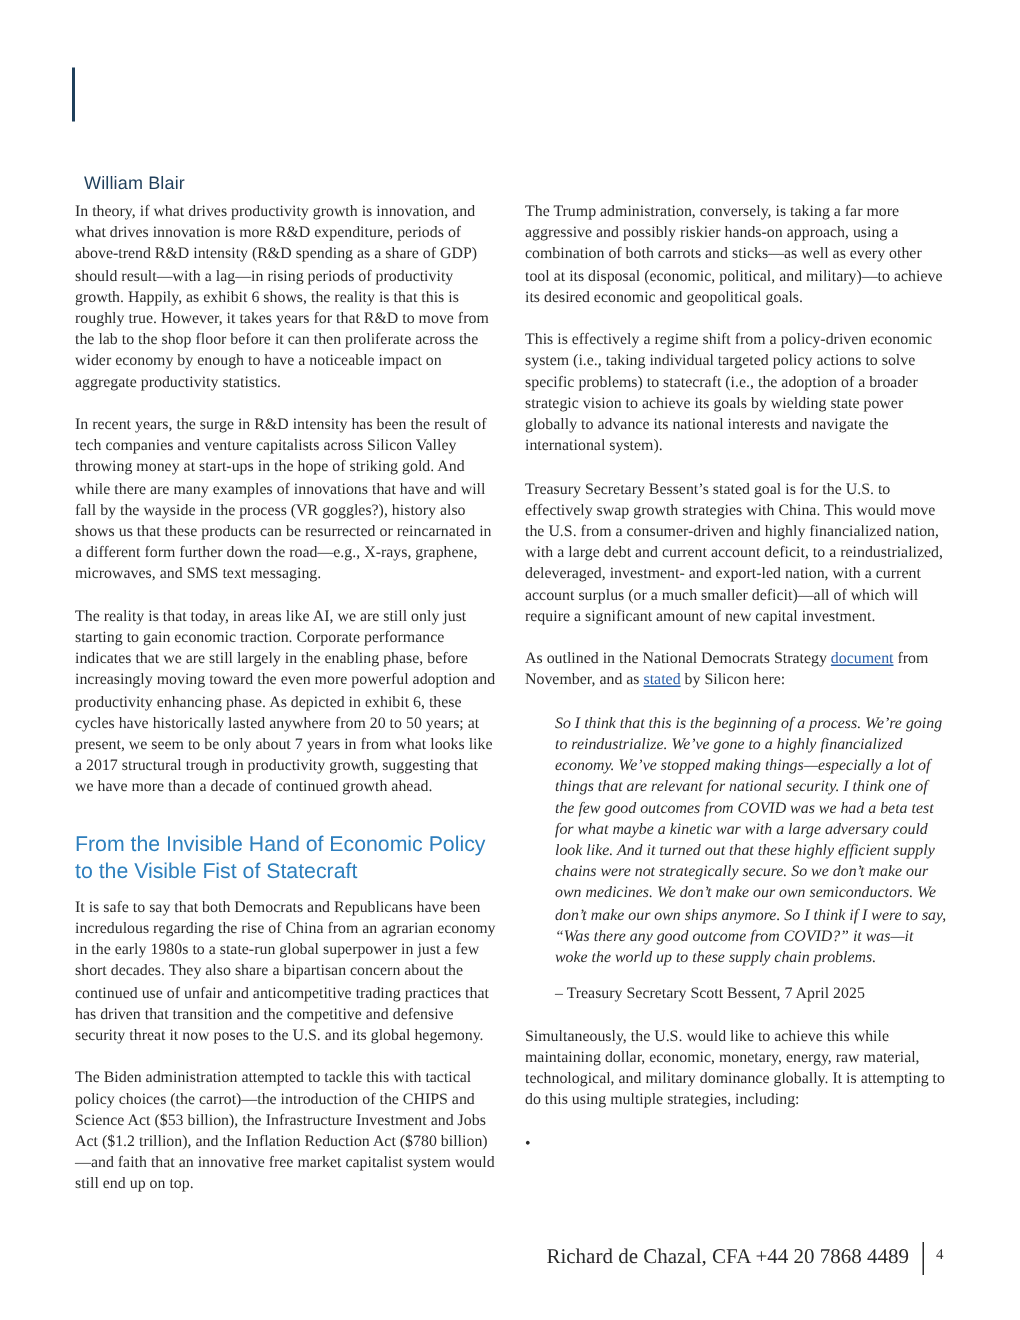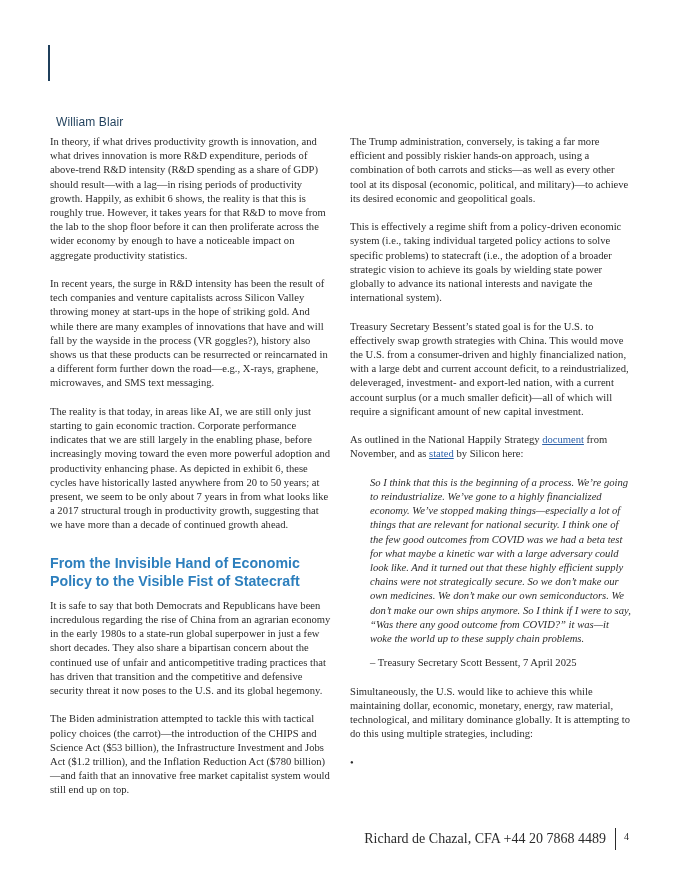--- a/index.html
+++ b/index.html
@@ -5,21 +5,21 @@
   html, body { margin: 0; padding: 0; background: #ffffff; }
   body { width: 680px; height: 880px; position: relative; overflow: hidden;
          font-family: "Liberation Serif", "DejaVu Serif", serif; color: #2b2b2b; }
   .header-bar { position: absolute; left: 48px; top: 45px; width: 2px; height: 36px; background: #1f3f5b; }
   .brand { position: absolute; left: 56px; top: 67px; font-family: "Liberation Sans", "DejaVu Sans", sans-serif;
            font-size: 12px; color: #1f3f5b; letter-spacing: 0.1px; margin-top: 48px; }
   .col { position: absolute; top: 101px; font-size: 10.6px; line-height: 14.2px; margin-top: 34px; }
   .col.left { left: 50px; width: 282px; }
   .col.right { left: 350px; width: 282px; }
   p { margin: 0 0 14.2px 0; }
-  h2 { margin: 0 0 8px 0; font-family: "Liberation Sans", "DejaVu Sans", sans-serif; font-weight: bold;
+  h2 { margin: 0 0 8px 0; font-family: "Liberation Sans", "DejaVu Sans", sans-serif; font-weight: normal;
        font-size: 14.2px; line-height: 18.5px; color: #2d7fbd; }
   .heading-spacer { height: 7px; }
   .quote { margin: 0 0 10px 20px; font-style: italic; }
   .quote-attrib { margin: 0 0 14.2px 20px; }
   a.link { color: #2a5fa8; text-decoration: underline; }
   ul.bullets { margin: 0; padding: 0; list-style: none; }
   ul.bullets li { position: relative; padding-left: 20px; }
   ul.bullets li .bullet { position: absolute; left: 0; top: 0; }
   .footer { position: absolute; top: 828px; left: 0; width: 680px; height: 24px; }
   .footer-text { position: absolute; right: 74px; top: 3px; font-size: 14px; color: #2b2b2b; }
@@ -36,24 +36,24 @@
   <p>In theory, if what drives productivity growth is innovation, and what drives innovation is more R&amp;D expenditure, periods of above-trend R&amp;D intensity (R&amp;D spending as a share of GDP) should result—with a lag—in rising periods of productivity growth. Happily, as exhibit 6 shows, the reality is that this is roughly true. However, it takes years for that R&amp;D to move from the lab to the shop floor before it can then proliferate across the wider economy by enough to have a noticeable impact on aggregate productivity statistics.</p>
   <p>In recent years, the surge in R&amp;D intensity has been the result of tech companies and venture capitalists across Silicon Valley throwing money at start-ups in the hope of striking gold. And while there are many examples of innovations that have and will fall by the wayside in the process (VR goggles?), history also shows us that these products can be resurrected or reincarnated in a different form further down the road—e.g., X-rays, graphene, microwaves, and SMS text messaging.</p>
   <p>The reality is that today, in areas like AI, we are still only just starting to gain economic traction. Corporate performance indicates that we are still largely in the enabling phase, before increasingly moving toward the even more powerful adoption and productivity enhancing phase. As depicted in exhibit 6, these cycles have historically lasted anywhere from 20 to 50 years; at present, we seem to be only about 7 years in from what looks like a 2017 structural trough in productivity growth, suggesting that we have more than a decade of continued growth ahead.</p>
   <div class="heading-spacer"></div>
   <h2>From the Invisible Hand of Economic Policy to the Visible Fist of Statecraft</h2>
   <p>It is safe to say that both Democrats and Republicans have been incredulous regarding the rise of China from an agrarian economy in the early 1980s to a state-run global superpower in just a few short decades. They also share a bipartisan concern about the continued use of unfair and anticompetitive trading practices that has driven that transition and the competitive and defensive security threat it now poses to the U.S. and its global hegemony.</p>
   <p>The Biden administration attempted to tackle this with tactical policy choices (the carrot)—the introduction of the CHIPS and Science Act ($53 billion), the Infrastructure Investment and Jobs Act ($1.2 trillion), and the Inflation Reduction Act ($780 billion)—and faith that an innovative free market capitalist system would still end up on top.</p>
 </div>
 
 <div class="col right">
-  <p>The Trump administration, conversely, is taking a far more efficient and possibly riskier hands-on approach, using a combination of both carrots and sticks—as well as every other tool at its disposal (economic, political, and military)—to achieve its desired economic and geopolitical goals.</p>
+  <p>The Trump administration, conversely, is taking a far more aggressive and possibly riskier hands-on approach, using a combination of both carrots and sticks—as well as every other tool at its disposal (economic, political, and military)—to achieve its desired economic and geopolitical goals.</p>
   <p>This is effectively a regime shift from a policy-driven economic system (i.e., taking individual targeted policy actions to solve specific problems) to statecraft (i.e., the adoption of a broader strategic vision to achieve its goals by wielding state power globally to advance its national interests and navigate the international system).</p>
   <p>Treasury Secretary Bessent’s stated goal is for the U.S. to effectively swap growth strategies with China. This would move the U.S. from a consumer-driven and highly financialized nation, with a large debt and current account deficit, to a reindustrialized, deleveraged, investment- and export-led nation, with a current account surplus (or a much smaller deficit)—all of which will require a significant amount of new capital investment.</p>
-  <p><span>As outlined in the National Happily Strategy </span><a class="link" href="#">document</a><span> from November, and as </span><a class="link" href="#">stated</a><span> by Silicon here:</span></p>
+  <p><span>As outlined in the National Democrats Strategy </span><a class="link" href="#">document</a><span> from November, and as </span><a class="link" href="#">stated</a><span> by Silicon here:</span></p>
   <p class="quote">So I think that this is the beginning of a process. We’re going to reindustrialize. We’ve gone to a highly financialized economy. We’ve stopped making things—especially a lot of things that are relevant for national security. I think one of the few good outcomes from COVID was we had a beta test for what maybe a kinetic war with a large adversary could look like. And it turned out that these highly efficient supply chains were not strategically secure. So we don’t make our own medicines. We don’t make our own semiconductors. We don’t make our own ships anymore. So I think if I were to say, “Was there any good outcome from COVID?” it was—it woke the world up to these supply chain problems.</p>
   <p class="quote-attrib">– Treasury Secretary Scott Bessent, 7 April 2025</p>
   <p>Simultaneously, the U.S. would like to achieve this while maintaining dollar, economic, monetary, energy, raw material, technological, and military dominance globally. It is attempting to do this using multiple strategies, including:</p>
   <ul class="bullets">
     <li>
       <span class="bullet">•</span>
     </li>
   </ul>
 </div>
 

